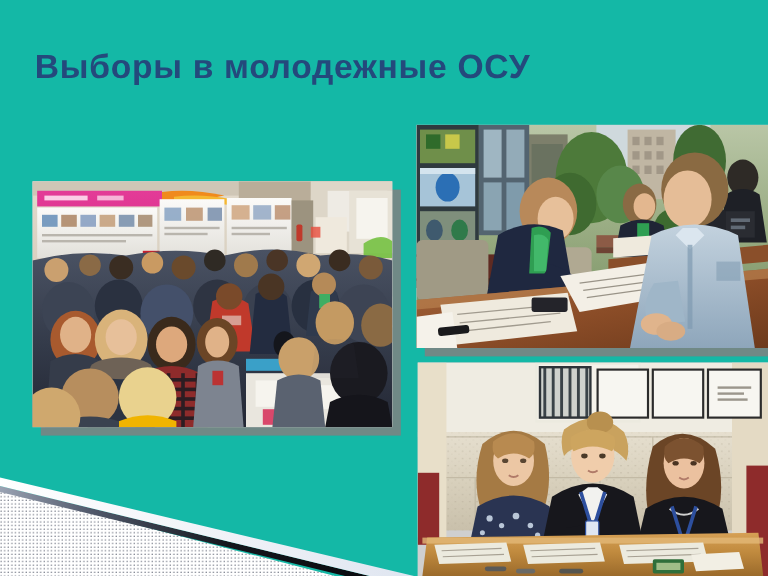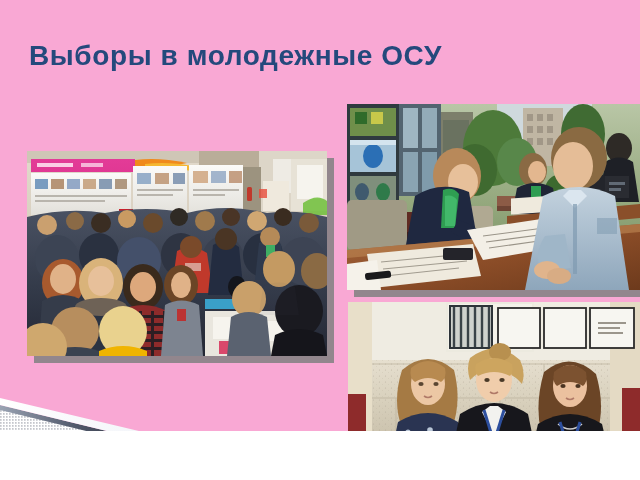--- a/index.html
+++ b/index.html
@@ -12,22 +12,22 @@
     height: 480px;
     position: relative;
     overflow: hidden;
     font-family: "Liberation Sans", sans-serif;
   }
 
   
   #slide {
     position: absolute;
     left: 0; top: 0;
-    width: 640px; height: 431px;
-    background: #f9a8d4;
+    width: 640px; height: 480px;
+    background: #14b8a6;
     overflow: hidden;
   }
 
   
   #title {
     position: absolute;
     left: 29px;
     top: 41px;
     width: 580px;
     font-size: 28px;

